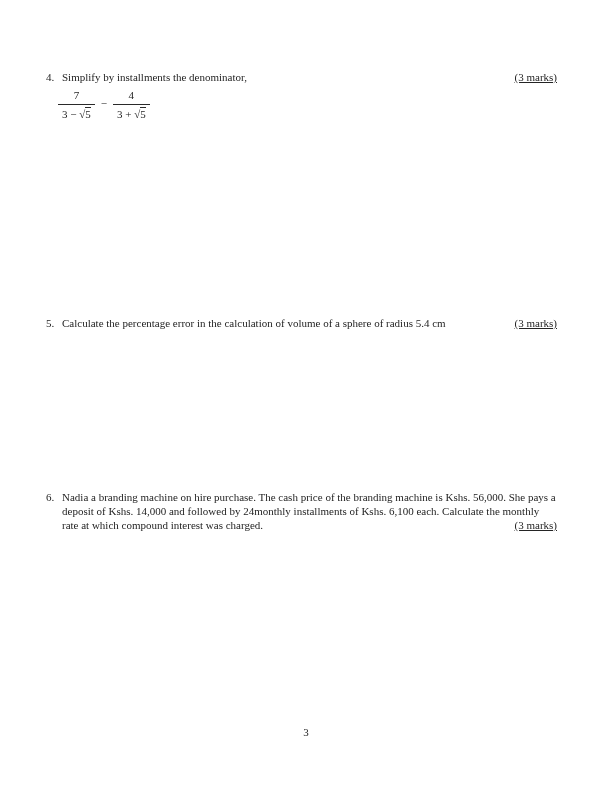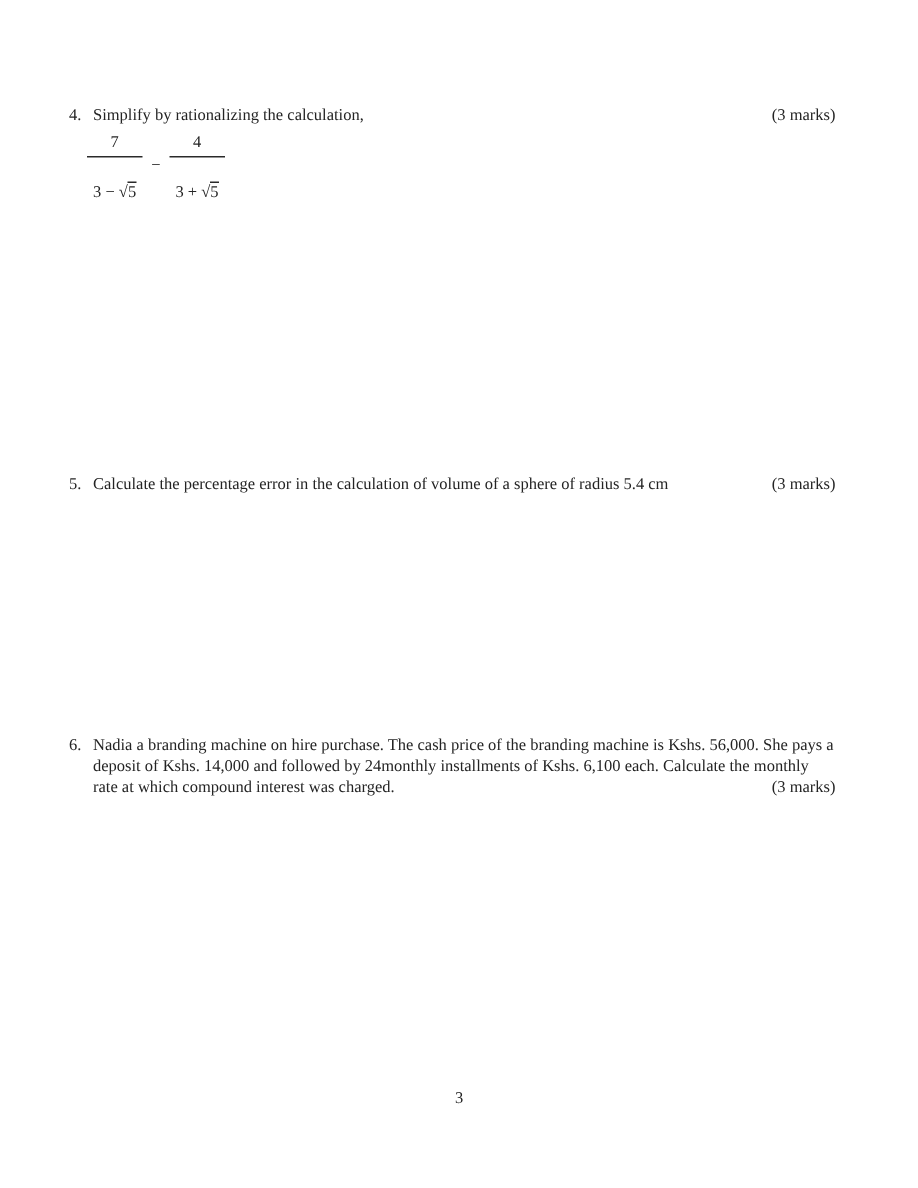--- a/index.html
+++ b/index.html
@@ -16,39 +16,39 @@
     overflow: hidden;
   }
   .question { position: absolute; left: 46px; width: 511px; }
   .q4 { top: 70px; }
   .q5 { top: 316px; }
   .q6 { top: 490px; }
   .q-row { position: relative; display: flex; }
   .q-num { flex: 0 0 16px; width: 16px; }
   .q-text { flex: 1; }
   .q-text.nowrap { white-space: nowrap; }
-  .q-marks { position: absolute; right: 0; top: 0; white-space: nowrap; }
+  .q-marks { position: absolute; right: 0; top: 0; white-space: nowrap; text-decoration: underline; }
   .q-marks.bottom { top: auto; bottom: 0; }
   .math-expr { display: flex; align-items: center; margin: 4px 0 0 12px; width: max-content; }
   .frac { display: inline-block; text-align: center; }
   .frac .num { display: block; padding: 0 2px 2px; }
-  .frac .den { display: block; border-top: 1px solid #2a2a2a; padding: 16px 4px 0; white-space: nowrap; }
+  .frac .den { display: block; border-top: 1px solid #2a2a2a; padding: 2px 4px 0; white-space: nowrap; }
   .op { margin: 0 6px; position: relative; top: -2px; }
   .overline { border-top: 1px solid #2a2a2a; padding-top: 0px; }
   .page-number { position: absolute; top: 725px; left: 0; width: 100%; text-align: center; }
 </style>
 </head>
 <body>
 
 <div class="page">
 
   <section class="question q4">
     <div class="q-row">
       <span class="q-num">4.</span>
-      <span class="q-text nowrap">Simplify by rationalizing the calculation,</span>
+      <span class="q-text nowrap">Simplify by installments the denominator,</span>
       <span class="q-marks">(3 marks)</span>
     </div>
     <div class="math-expr">
       <span class="frac">
         <span class="num">7</span>
         <span class="den"><span>3 − √</span><span class="overline">5</span></span>
       </span>
       <span class="op">−</span>
       <span class="frac">
         <span class="num">4</span>

